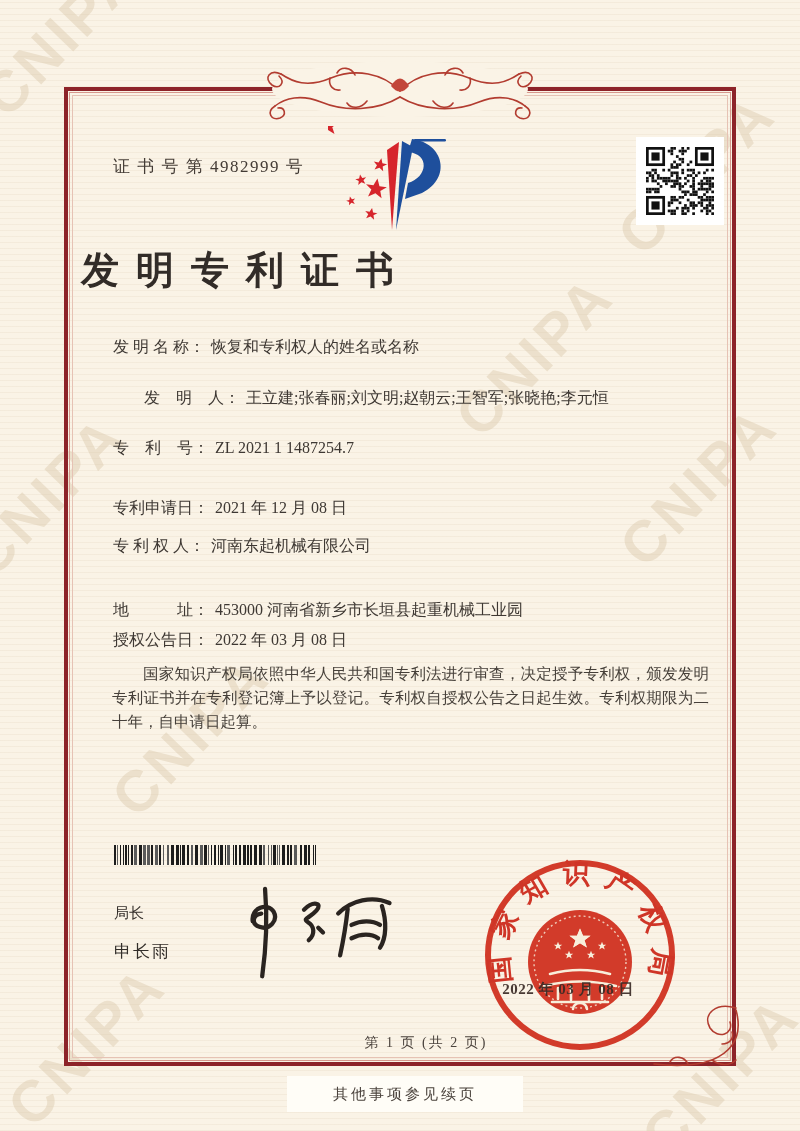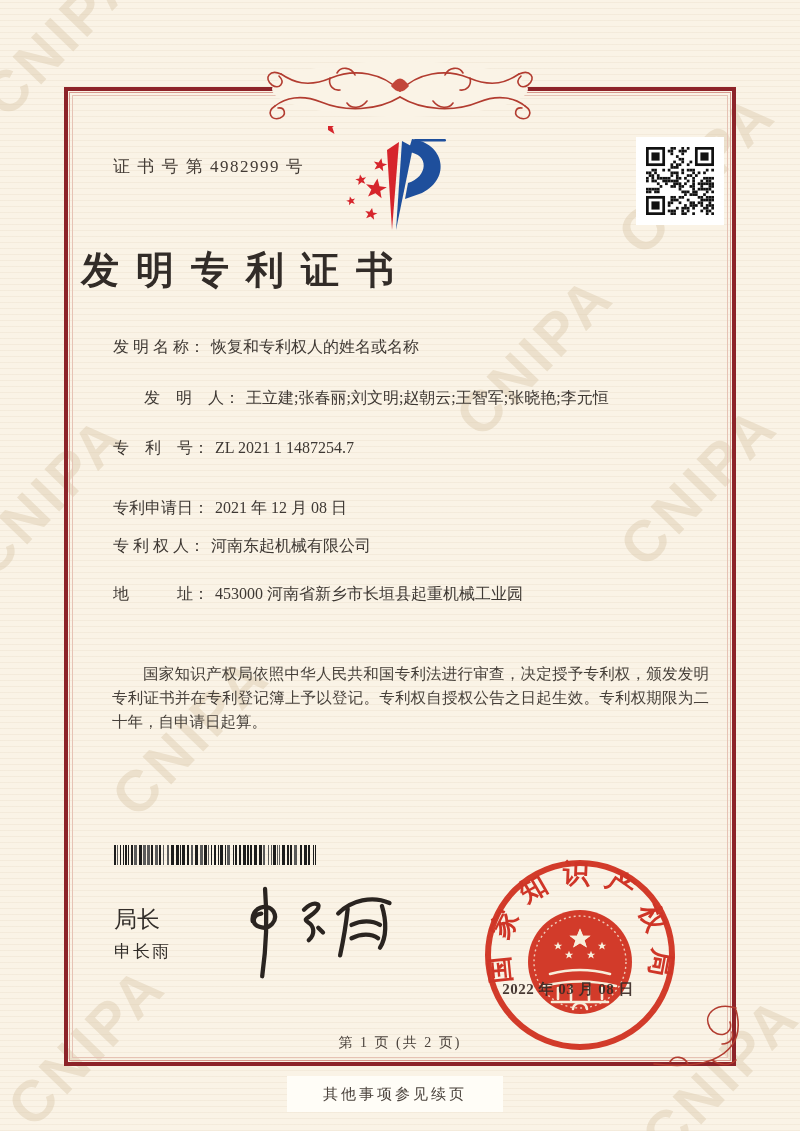--- a/index.html
+++ b/index.html
@@ -37,29 +37,29 @@
   }
   .field{left:113px; font-size:16px; white-space:nowrap; color:#3e3833;}
   .field .lab{display:inline-block;}
   .field .val{margin-left:6px;}
   .grant-right{left:434px;}
   .paras{left:112px; top:662px; width:597px; font-size:15.5px; line-height:24px;
     text-align:justify; color:#46403a;}
   .paras p{margin:0; text-indent:2em;}
   .barcode{left:112px; top:845px; width:210px; height:20px;}
   .sig-title{left:114px; top:904px; font-family:"Liberation Sans",sans-serif;
-    font-size:23px; color:#332e2a; z-index:5;text-align:center;}
+    font-size:15px; color:#332e2a; z-index:5;text-align:center;}
   .sig-name{left:114px; top:940px; font-family:"Liberation Sans",sans-serif;
     font-size:17px; letter-spacing:2px; color:#332e2a; z-index:5;}
   .signature-svg{left:228px; top:882px; z-index:5;}
   .seal-svg{left:470px; top:847px; z-index:6;}
   .page-num{left:64px; top:1034px; width:672px; text-align:center; font-size:14px;
-    letter-spacing:2px; color:#4a423c;}
+    letter-spacing:2px; color:#4a423c;padding-left:26px;}
   .foot-note{
-    left:287px; top:1076px; width:216px; height:36px; line-height:36px;
+    left:287px; top:1076px; width:236px; height:36px; line-height:36px;
     background:#fffdf7; text-align:center; font-size:15px; letter-spacing:3px;
     color:#4a423c; z-index:3;
   }
   .flourish-top{position:absolute; left:235px; top:53px; z-index:3;}
   .flourish-corner{position:absolute; left:648px; top:1000px; z-index:3;}
   svg{display:block;}
 </style>
 </head>
 <body>
 
@@ -339,24 +339,27 @@
   </div>
   <div class="abs field" style="top:438px;">
     <span class="lab">专　利　号：</span><span class="val">ZL 2021 1 1487254.7</span>
   </div>
   <div class="abs field" style="top:498px;">
     <span class="lab">专利申请日：</span><span class="val">2021 年 12 月 08 日</span>
   </div>
   <div class="abs field" style="top:536px;">
     <span class="lab">专 利 权 人：</span><span class="val">河南东起机械有限公司</span>
   </div>
-  <div class="abs field" style="top:584px;text-align:center;">
+  <div class="abs field" style="top:600px;text-align:center;">
     <span class="lab">地　　　址：</span><span class="val">453000 河南省新乡市长垣县起重机械工业园</span>
   </div>
 
+  <div class="abs field" style="top:630px;">
+    <span class="lab">授权公告日：</span><span class="val">2022 年 03 月 08 日</span>
+  </div>
 
   <div class="abs paras">
     <p>国家知识产权局依照中华人民共和国专利法进行审查，决定授予专利权，颁发发明专利证书并在专利登记簿上予以登记。专利权自授权公告之日起生效。专利权期限为二十年，自申请日起算。</p>
   </div>
 
   <div class="abs barcode">
     <svg id="bc" width="210" height="20" viewBox="0 0 210 20">
         <rect x="2" y="0" width="2" height="20" fill="#1c1c1c"></rect>
         <rect x="5" y="0" width="1" height="20" fill="#5a5a5a"></rect>
         <rect x="8" y="0" width="1" height="20" fill="#1c1c1c"></rect>

